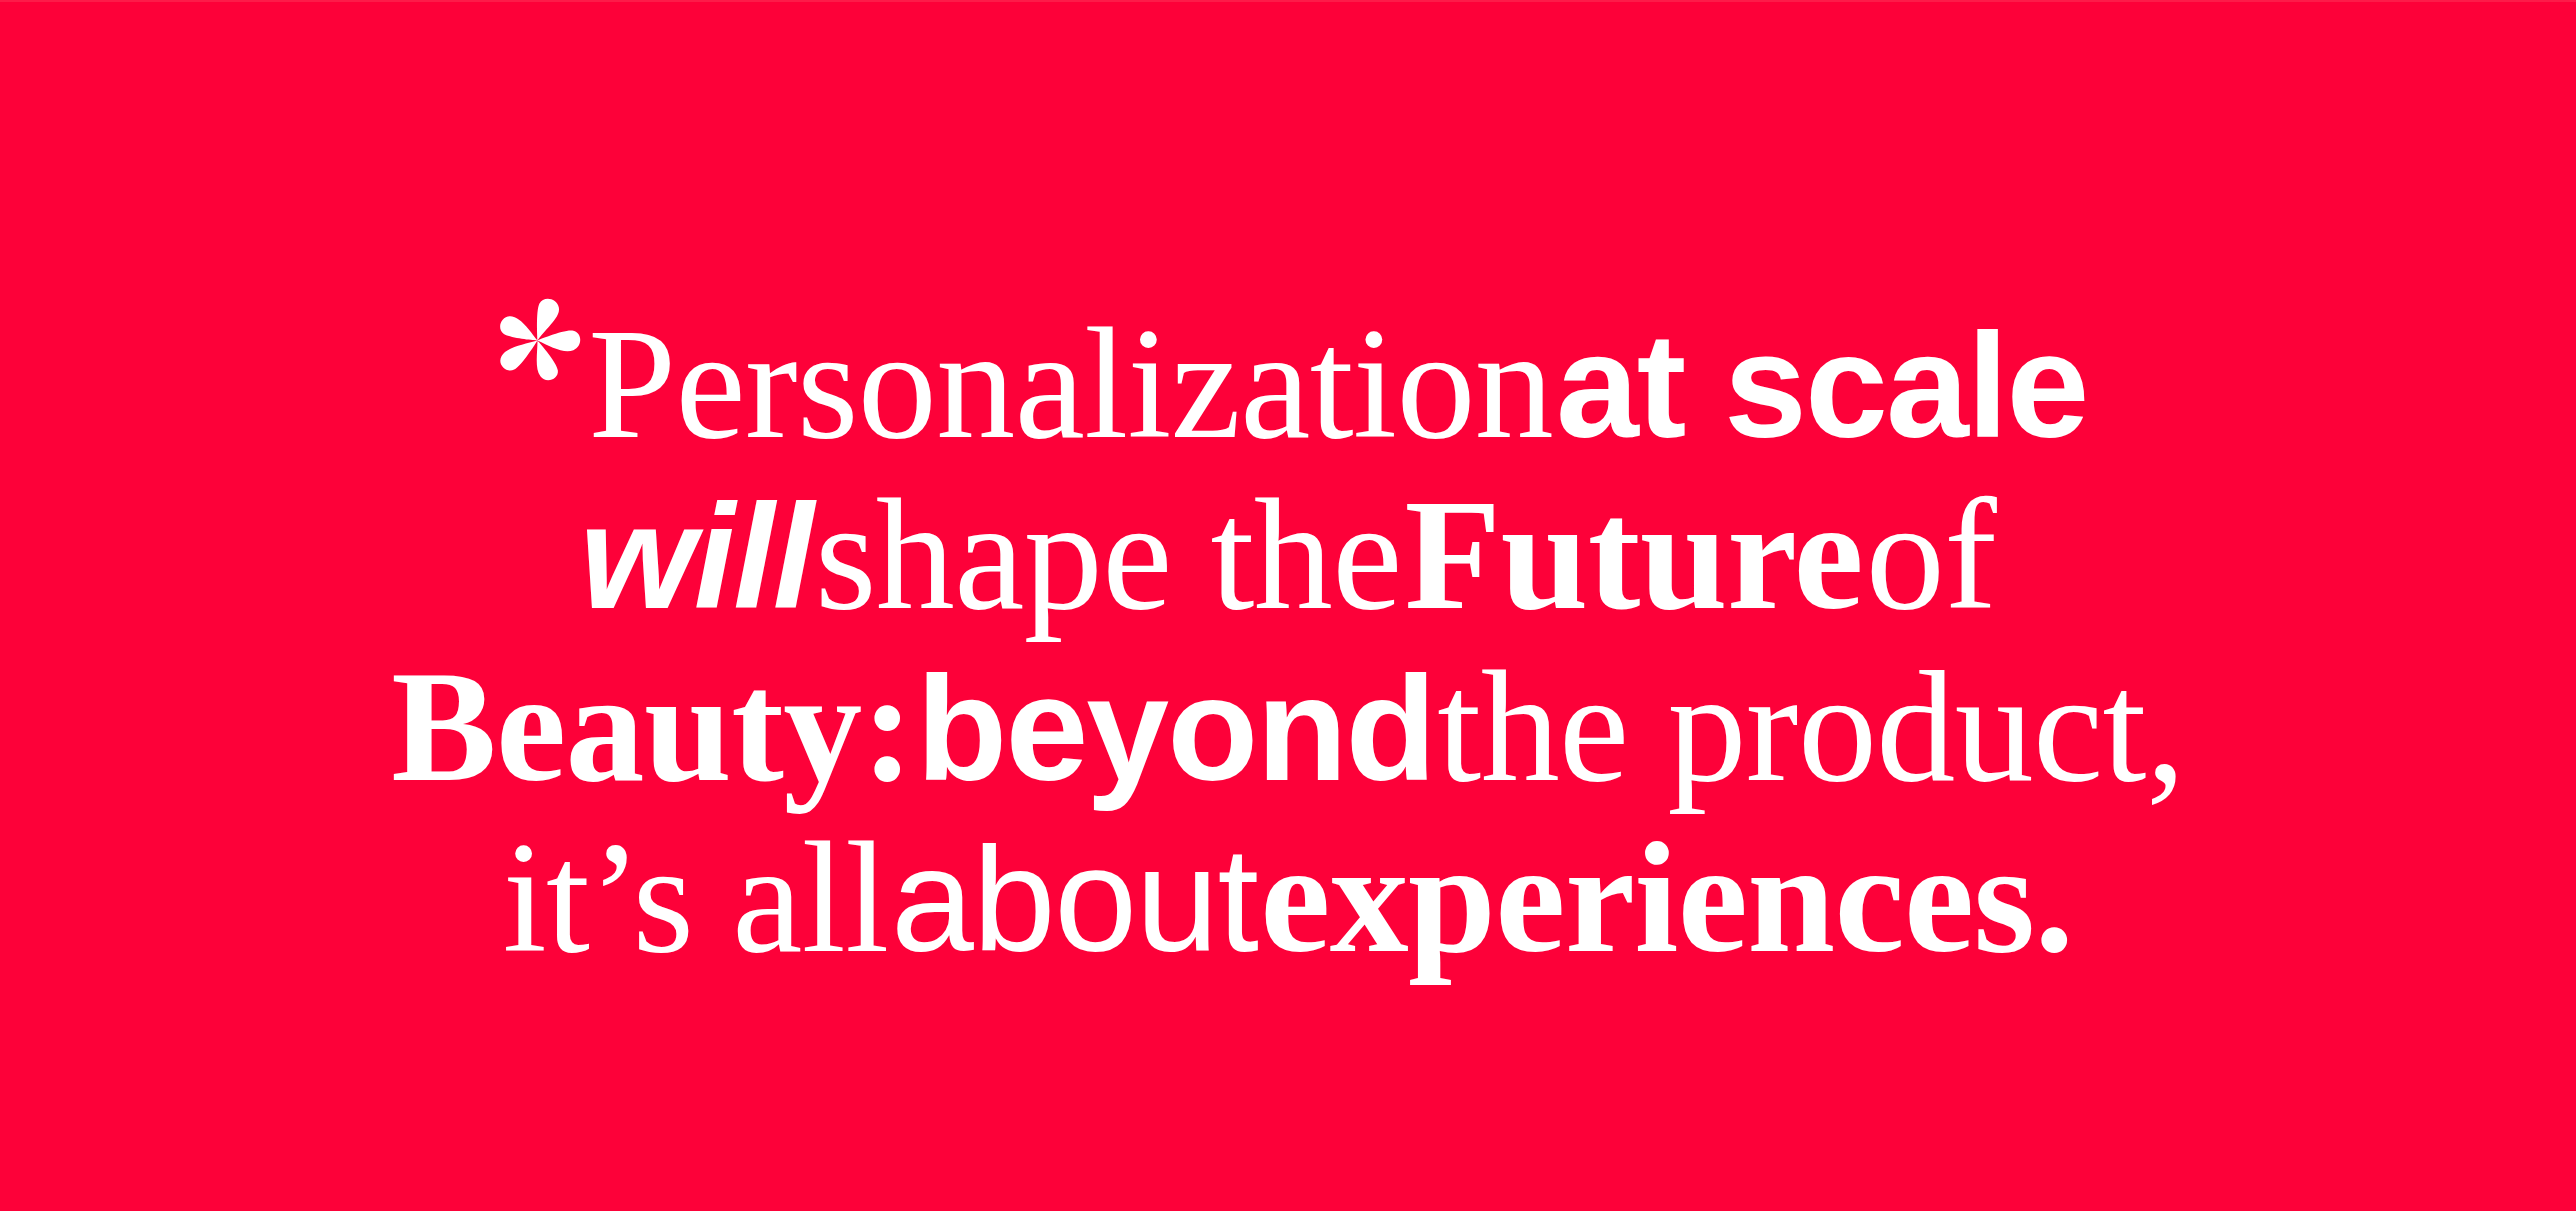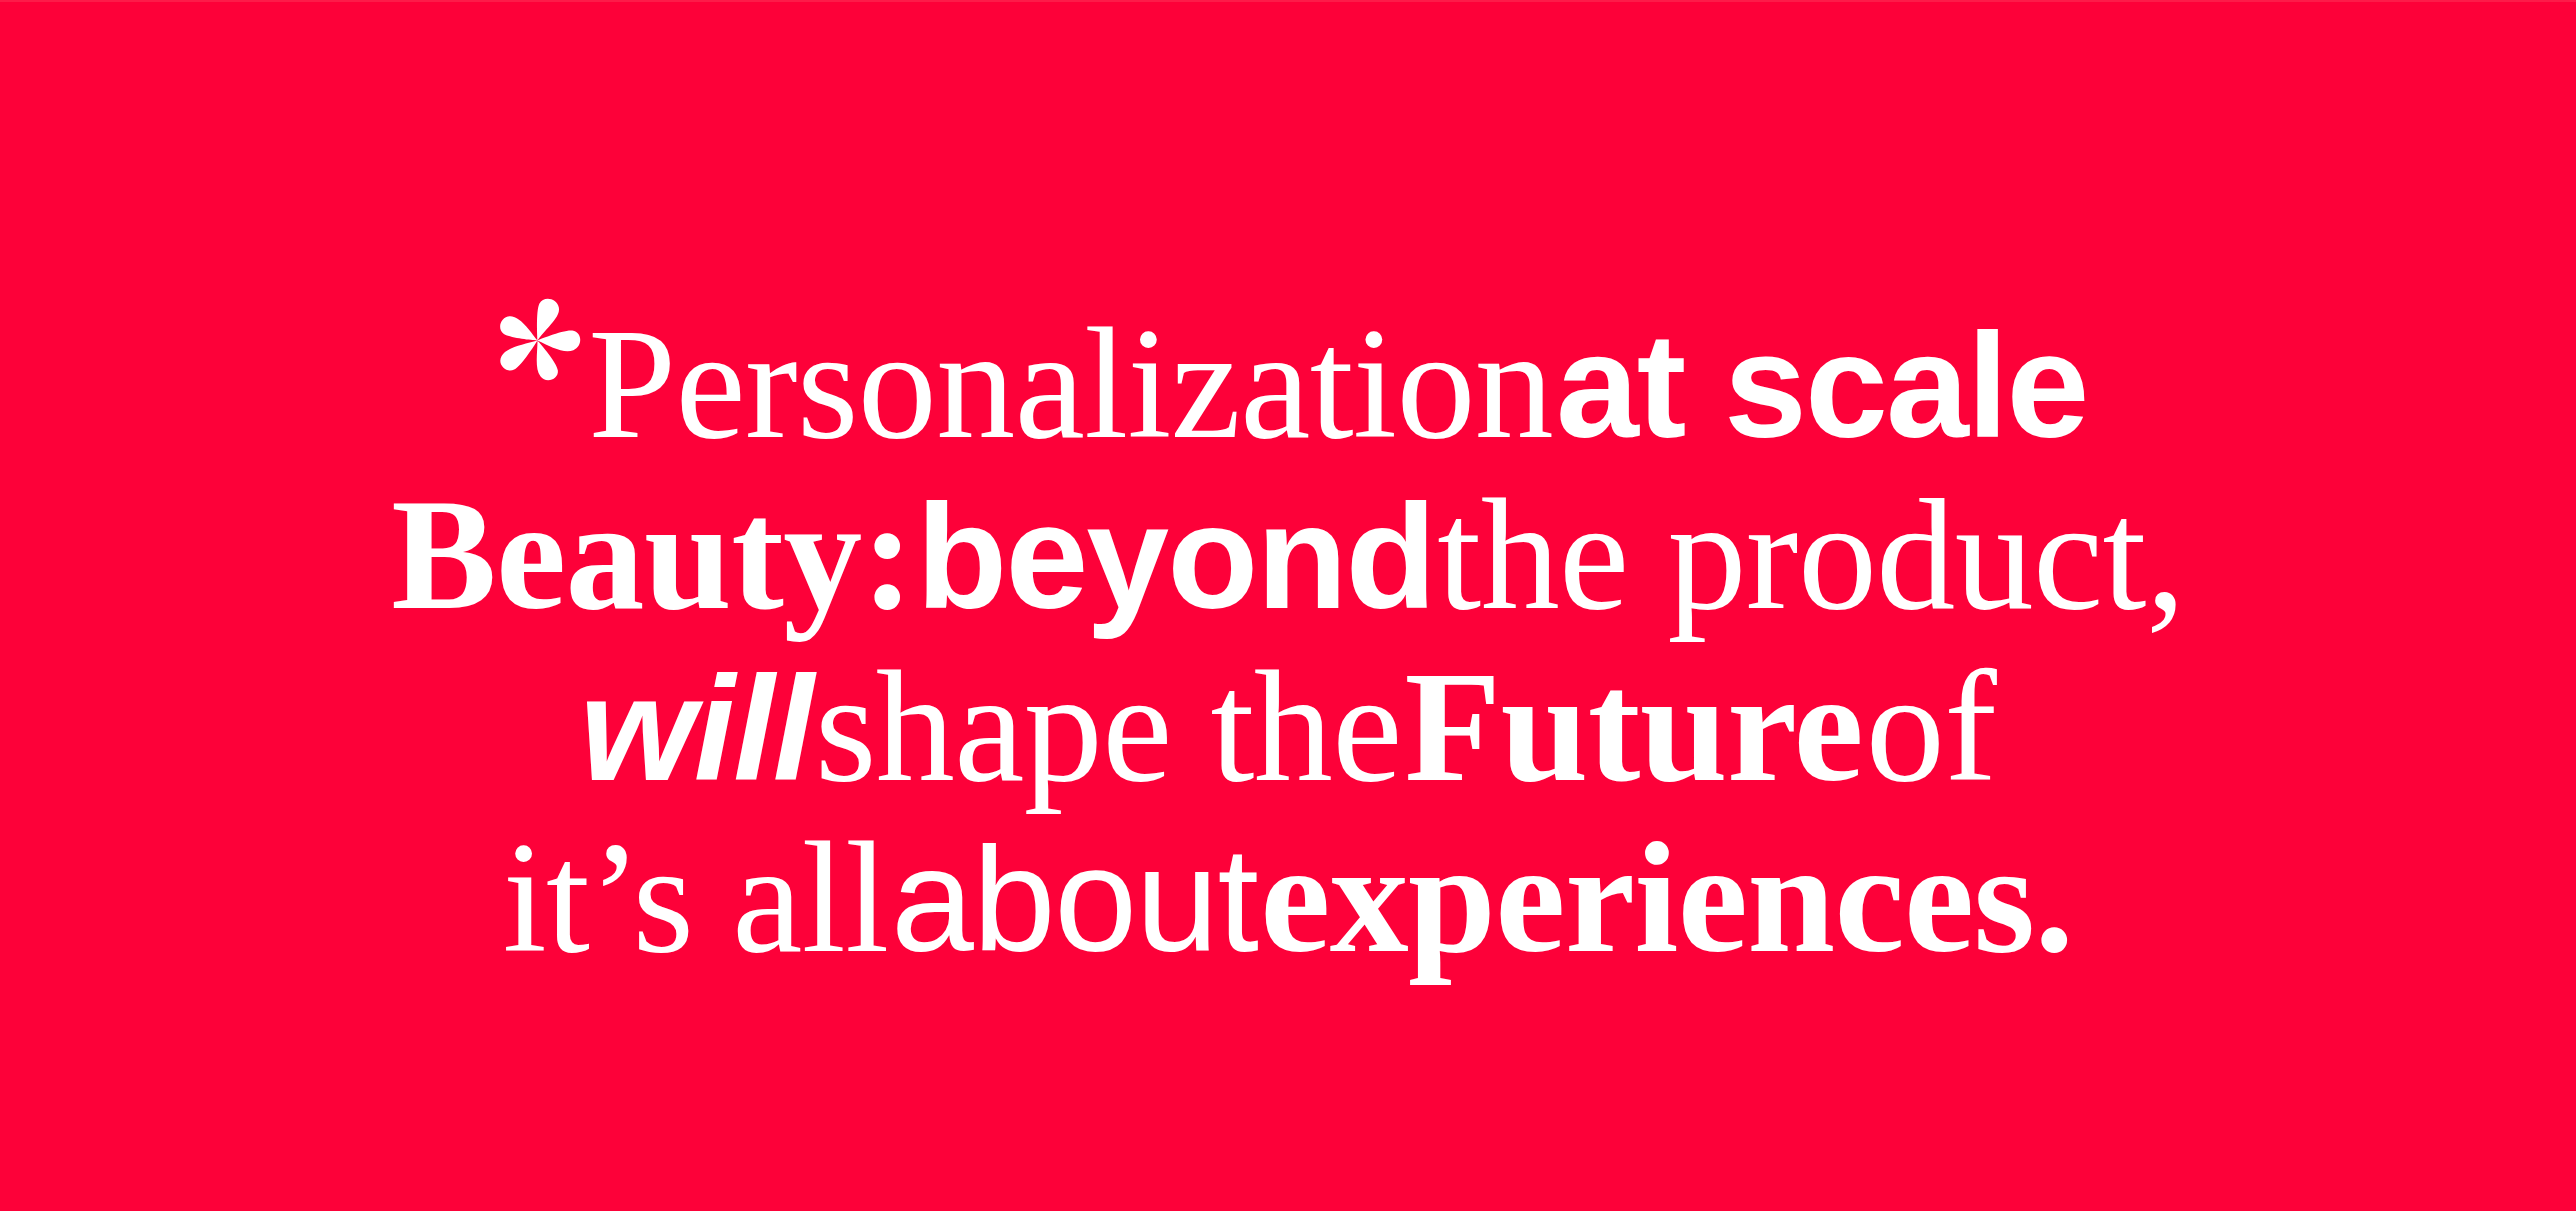--- a/index.html
+++ b/index.html
@@ -126,24 +126,24 @@
             <path d="M50 52 C50 52 48 22 52 14 C56 6 70 8 72 18 C74 28 60 38 50 52 Z"></path>
             <path d="M50 52 C50 52 78 40 87 42 C96 44 97 58 87 62 C77 66 63 58 50 52 Z"></path>
             <path d="M50 52 C50 52 70 74 71 83 C72 92 59 97 53 89 C47 81 50 64 50 52 Z"></path>
             <path d="M50 52 C50 52 34 78 26 82 C18 86 8 77 13 68 C18 59 36 56 50 52 Z"></path>
             <path d="M50 52 C50 52 22 50 15 45 C8 40 12 27 22 27 C32 27 42 42 50 52 Z"></path>
           </g>
         </svg>
       </span><span class="t-serif-light">Personalization</span><span class="sp"></span><span class="t-sans-bold">at scale</span>
     </span>
 
-    <span class="quote-line"><span class="t-serif-bold">Beauty:</span><span class="sp"></span><span class="t-sans-bold">beyond</span><span class="sp"></span><span class="t-serif-light">the product,</span>
+    <span class="quote-line"><span class="t-sans-bold-italic">will</span><span class="sp"></span><span class="t-serif-light">shape the</span><span class="sp"></span><span class="t-serif-bold">Future</span><span class="sp"></span><span class="t-serif-light">of</span>
     </span>
 
-    <span class="quote-line"><span class="t-sans-bold-italic">will</span><span class="sp"></span><span class="t-serif-light">shape the</span><span class="sp"></span><span class="t-serif-bold">Future</span><span class="sp"></span><span class="t-serif-light">of</span>
+    <span class="quote-line"><span class="t-serif-bold">Beauty:</span><span class="sp"></span><span class="t-sans-bold">beyond</span><span class="sp"></span><span class="t-serif-light">the product,</span>
     </span>
 
     <span class="quote-line"><span class="t-serif-light">it’s all</span><span class="sp"></span><span class="t-sans-light-italic">about</span><span class="sp"></span><span class="t-serif-bold">experiences.</span>
     </span>
 
   </blockquote>
 </div>
 
 
 </body></html>

